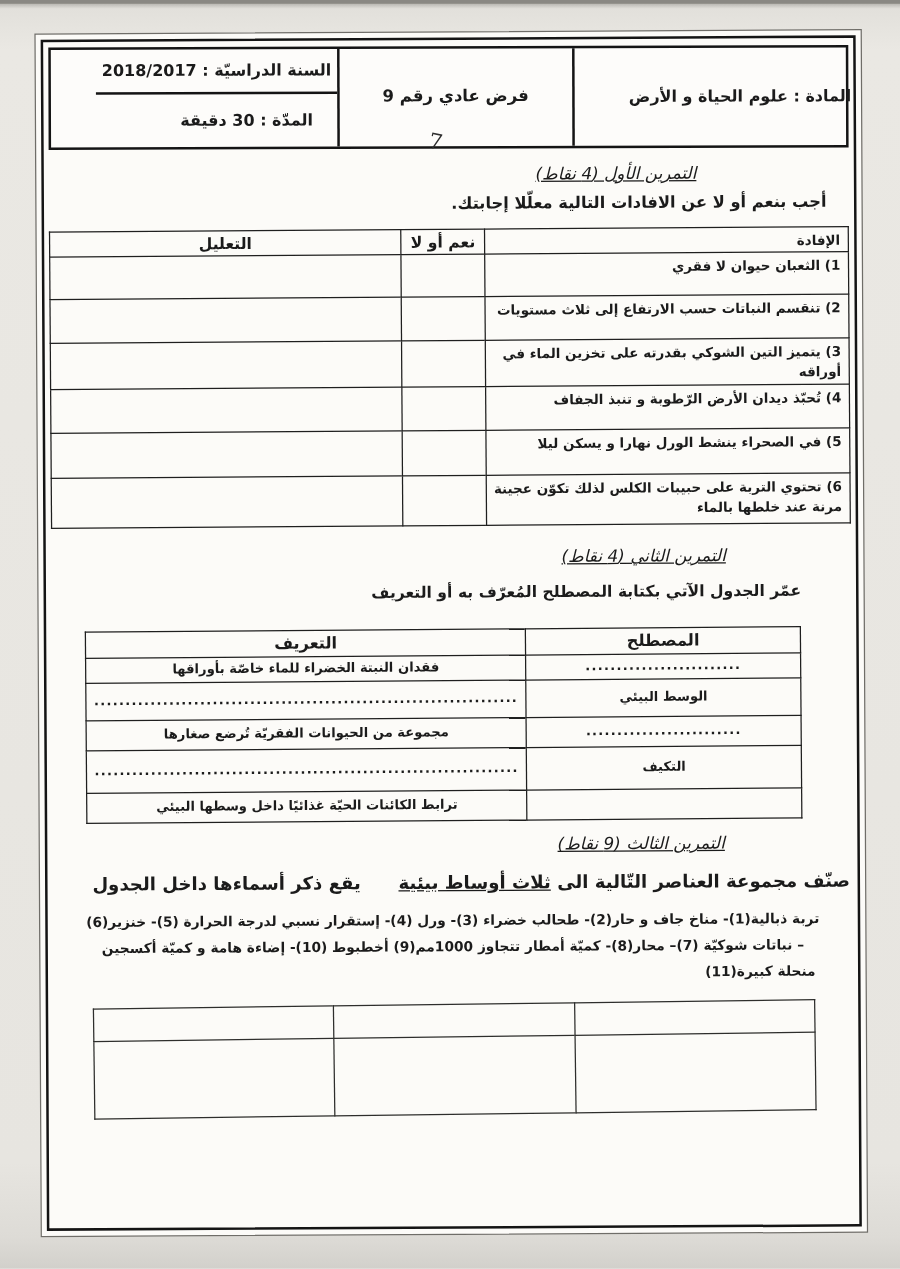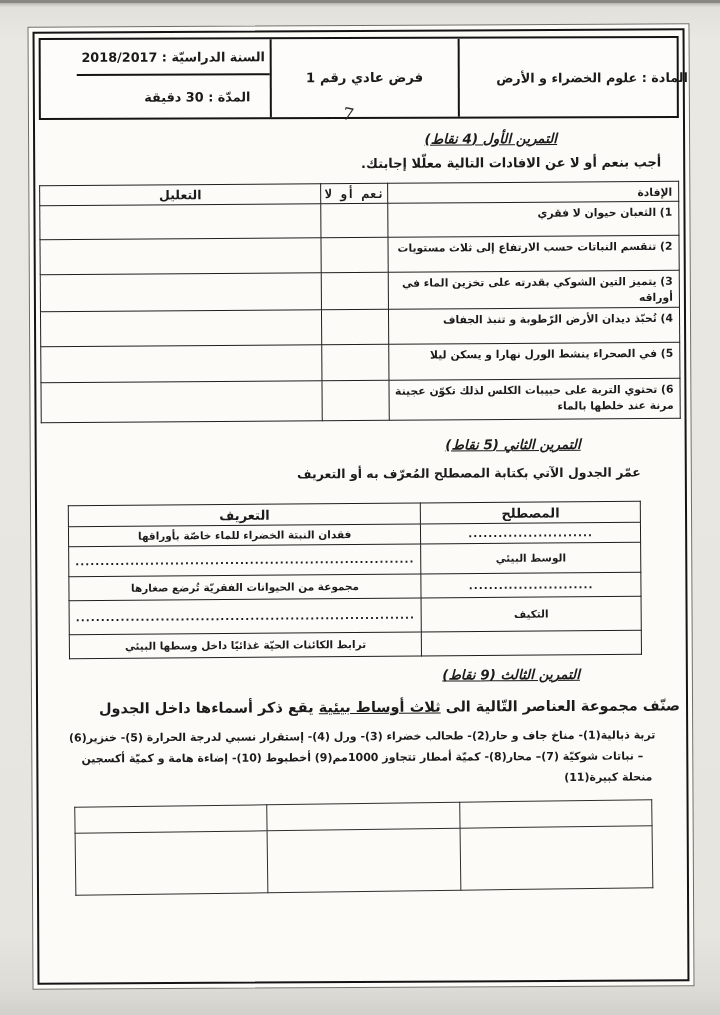--- a/index.html
+++ b/index.html
@@ -44,39 +44,39 @@
     align-items:center; justify-content:center;
     font-size:13.2px; line-height:1.55; text-align:center;
   }
   .hand7 {
     position:absolute; bottom:-6px; left:38%;
     font-family:"DejaVu Serif", serif; font-weight:400; font-size:17px;
     color:#2e2e2e; transform:rotate(12deg); z-index:2; line-height:1;
   }
 
   
-  .ex-title { display:inline-block; font-style:italic; font-weight:700;
+  .ex-title { display:inline-block; font-style:italic; font-weight:400;
     font-size:13.5px; text-decoration:underline; letter-spacing:0.2px; }
   .ex1-wrap { margin:10px 122px 8px 0; }
   .ex2-wrap { margin:14px 100px 12px 0; }
   .ex3-wrap { margin:8px 102px 12px 0; }
   .instr1 { font-size:13px; font-weight:700; text-align:right; margin:0 18px 12px 0; }
   .instr2 { font-size:12.5px; font-weight:700; text-align:right; margin:0 40px 0 0; }
   .instr3 { font-size:14.5px; font-weight:700; text-align:right; margin:0 2px 6px 0; line-height:1.6; }
-  .u { text-decoration:underline; }
+  .u { text-decoration:underline;margin-left:25px; }
 
   
   table { border-collapse:collapse; direction:rtl; }
   th, td { border:1.5px solid #1f1f1f; }
 
   .t1 { width:100%; transform:rotate(-0.1deg); }
   .t1 th { height:19px; font-size:12.5px; font-weight:700; text-align:center; }
   .t1 .c-stmt { width:45.5%; font-size:10.8px; font-weight:700; text-align:right;
     vertical-align:top; padding:3px 6px 0 4px; line-height:1.5; }
-  .t1 .c-yn  { width:10.5%;font-family:Liberation Mono, monospace; }
+  .t1 .c-yn  { width:10.5%; }
   .t1 .c-just{ width:44%; }
 
   .t2 { width:573px; margin:22px 40px 0 auto; transform:rotate(-0.15deg); }
   .t2 th { height:21px; font-size:13px; font-weight:700; text-align:center; }
   .t2 td { font-size:10.5px; font-weight:700; text-align:center;
     vertical-align:middle; padding:2px 6px; line-height:1.45; }
   .t2 .c-term { width:49%; }
   .t2 .c-def  { width:51%; }
   .dots { letter-spacing:1px; }
 
@@ -92,24 +92,24 @@
 </head>
 <body>
 
 <div class="scan-strip"></div>
 
 <div class="frame-outer">
   <div class="frame-inner">
 
     <div class="hdr">
       <div class="hdr-col hdr-stack">
-        <div class="hdr-row">المادة : علوم الخضراء و الأرض</div>
+        <div class="hdr-row">المادة : علوم الحياة و الأرض</div>
       </div>
       <div class="hdr-col hdr-mid">
-        <div>فرض عادي رقم 1</div>
+        <div>فرض عادي رقم 9</div>
         <span class="hand7">7</span>
       </div>
       <div class="hdr-col hdr-stack hdr-left">
         <div class="hdr-row">السنة الدراسيّة : 2018/2017</div>
         <div class="hdr-row">المدّة : 30 دقيقة</div>
       </div>
     </div>
 
     <div class="ex1-wrap">
       <span class="ex-title">التمرين الأول (4 نقاط)</span>
@@ -152,21 +152,21 @@
         </tr>
         <tr style="height:40px">
           <td class="c-stmt">6) تحتوي التربة على حبيبات الكلس لذلك تكوّن عجينة مرنة عند خلطها بالماء</td>
           <td class="c-yn"></td>
           <td class="c-just"></td>
         </tr>
       </tbody>
     </table>
 
     <div class="ex2-wrap">
-      <span class="ex-title">التمرين الثاني (5 نقاط)</span>
+      <span class="ex-title">التمرين الثاني (4 نقاط)</span>
     </div>
     <div class="instr2">عمّر الجدول الآتي بكتابة المصطلح المُعرّف به أو التعريف</div>
 
     <table class="t2">
       <thead>
         <tr>
           <th class="c-term">المصطلح</th>
           <th class="c-def">التعريف</th>
         </tr>
       </thead>

